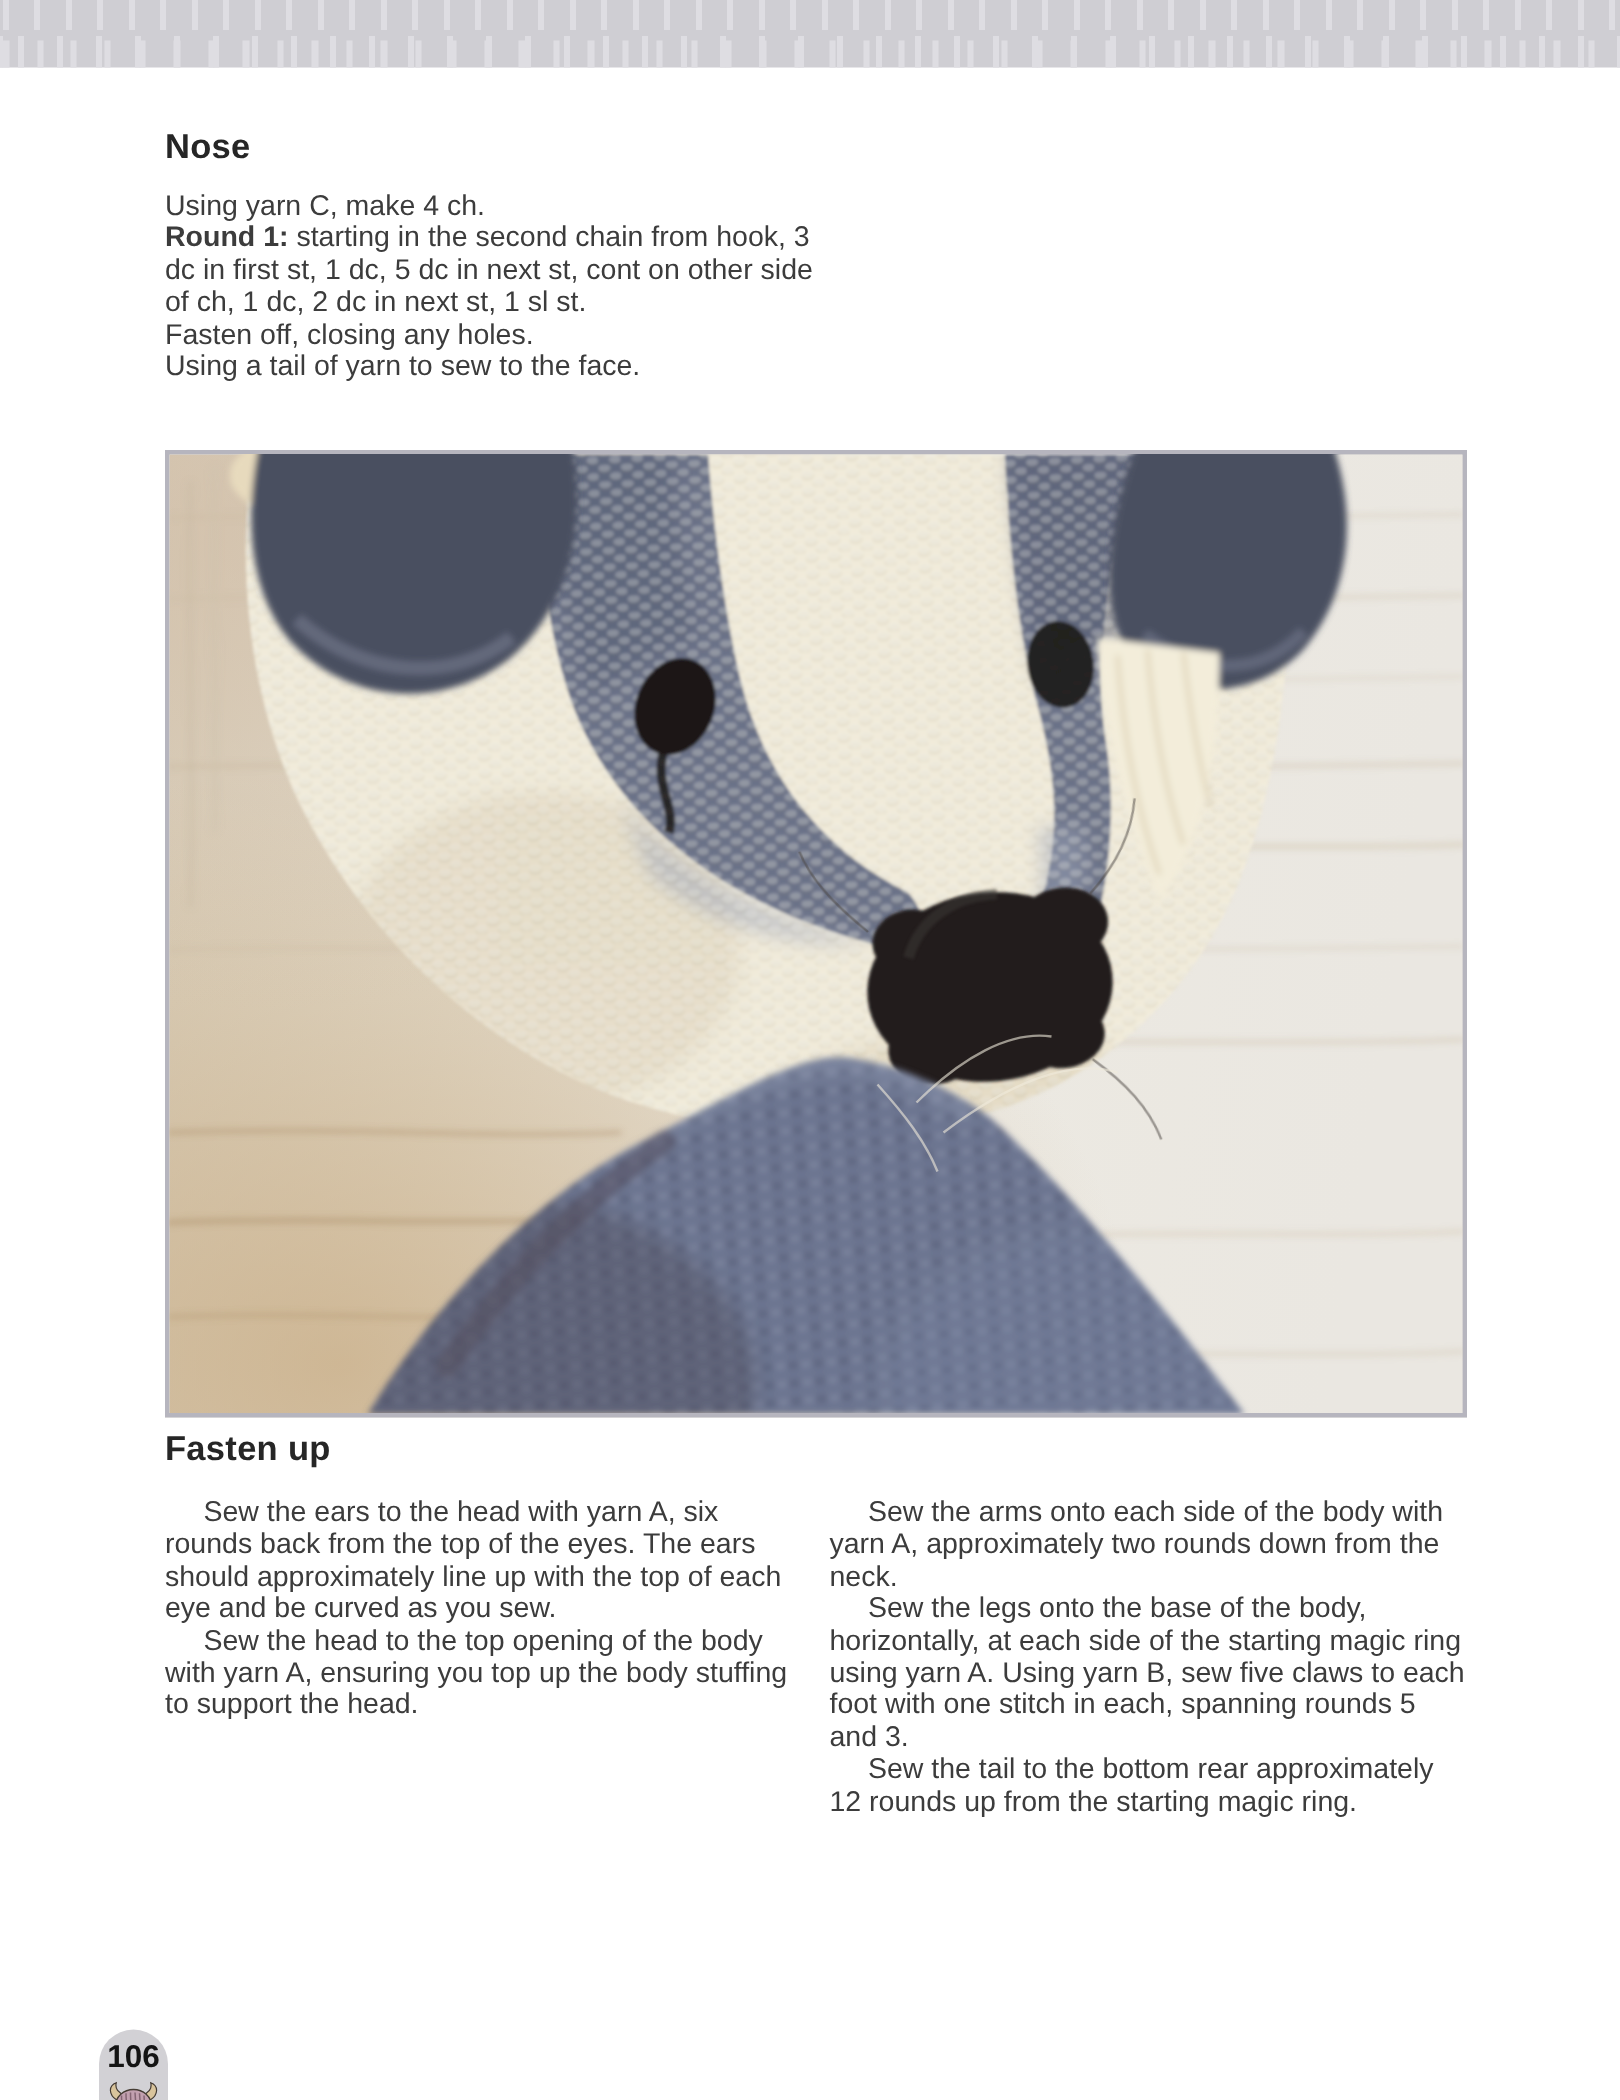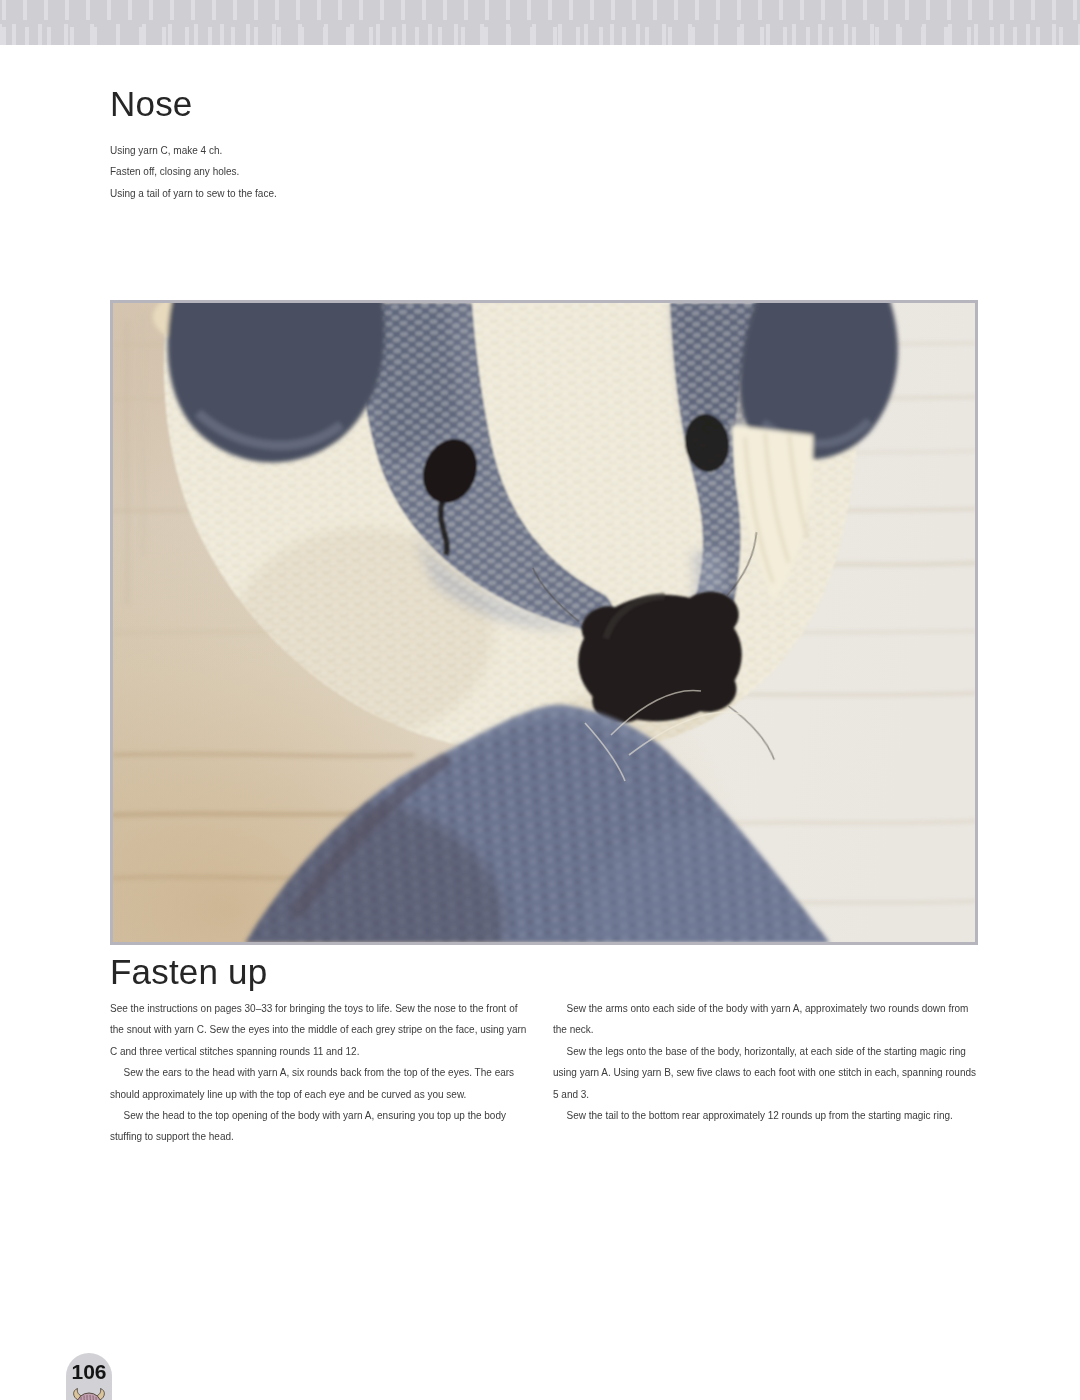--- a/index.html
+++ b/index.html
@@ -20,25 +20,25 @@
     background-color:var(--header-strip);
     background-image:
       repeating-linear-gradient(90deg,var(--header-strip-line) 0 4px,transparent 4px 21px),
       repeating-linear-gradient(90deg,var(--header-strip-line) 0 4px,transparent 4px 26px),
       repeating-linear-gradient(90deg,var(--header-strip-line) 0 4px,transparent 4px 23px);
     background-size:100% 20px,100% 21px,100% 18px;
     background-position:2px 0,12px 24px,47px 27px;
     background-repeat:repeat-x;
   }
   .section-title{
-    font-size:35px;font-weight:normal;color:var(--heading-text);
+    font-size:23px;font-weight:bold;color:var(--heading-text);
     letter-spacing:.2px;margin:0;
   }
   .copy p{
-    margin:0;font-size:10px;line-height:21.4px;color:var(--body-text);
+    margin:0;font-size:19px;line-height:21.4px;color:var(--body-text);
   }
   .copy p.indent{text-indent:1.35em;}
   .nose-section{position:absolute;left:110px;top:84px;width:448px;}
   .nose-section .copy{margin-top:16px;}
   .photo-frame{
     position:absolute;left:110px;top:300px;width:862px;height:639px;
     border:3px solid var(--photo-border);background:#e9e5de;
   }
   .photo-frame svg{display:block;}
   .making-up-section{position:absolute;left:110px;top:952px;width:868px;}
@@ -63,20 +63,21 @@
 </style>
 </head>
 <body>
 
 <div class="header-strip"></div>
 
 <section class="nose-section">
   <h2 class="section-title">Nose</h2>
   <div class="copy">
       <p>Using yarn C, make 4 ch.</p>
+      <p><strong>Round 1:</strong> starting in the second chain from hook, 3 dc in first st, 1 dc, 5 dc in next st, cont on other side of ch, 1 dc, 2 dc in next st, 1 sl st.</p>
       <p>Fasten off, closing any holes.</p>
       <p>Using a tail of yarn to sew to the face.</p>
     </div>
 </section>
 
 <figure class="photo-frame" role="img" style="margin:0;" aria-label="Close-up photograph of a crocheted badger toy with a cream face, grey stripes over the eyes, dark grey ears, a large fuzzy black nose and a blue-grey crocheted body, lying on pale wooden boards">
   <svg width="862" height="639" viewBox="0 0 862 639" xmlns="http://www.w3.org/2000/svg">
     <defs>
       <linearGradient id="gWood" x1="0" y1="0" x2="1" y2="0.12">
         <stop offset="0" stop-color="#d8cdb9"></stop>
@@ -216,21 +217,20 @@
       <path d="M498 432 C528 402 560 384 588 388"></path>
       <path d="M516 452 C558 420 600 402 632 412"></path>
       <path d="M472 420 C490 440 504 458 512 478"></path>
     </g>
   </svg>
 </figure>
 
 <section class="making-up-section">
   <h2 class="section-title">Fasten up</h2>
   <div class="copy col-left">
-      <p>See the instructions on pages 30–33 for bringing the toys to life. Sew the nose to the front of the snout with yarn C. Sew the eyes into the middle of each grey stripe on the face, using yarn C and three vertical stitches spanning rounds 11 and 12.</p>
       <p class="indent">Sew the ears to the head with yarn A, six rounds back from the top of the eyes. The ears should approximately line up with the top of each eye and be curved as you sew.</p>
       <p class="indent">Sew the head to the top opening of the body with yarn A, ensuring you top up the body stuffing to support the head.</p>
     </div>
   <div class="copy col-right">
       <p class="indent">Sew the arms onto each side of the body with yarn A, approximately two rounds down from the neck.</p>
       <p class="indent">Sew the legs onto the base of the body, horizontally, at each side of the starting magic ring using yarn A. Using yarn B, sew five claws to each foot with one stitch in each, spanning rounds 5 and 3.</p>
       <p class="indent">Sew the tail to the bottom rear approximately 12 rounds up from the starting magic ring.</p>
     </div>
 </section>
 

